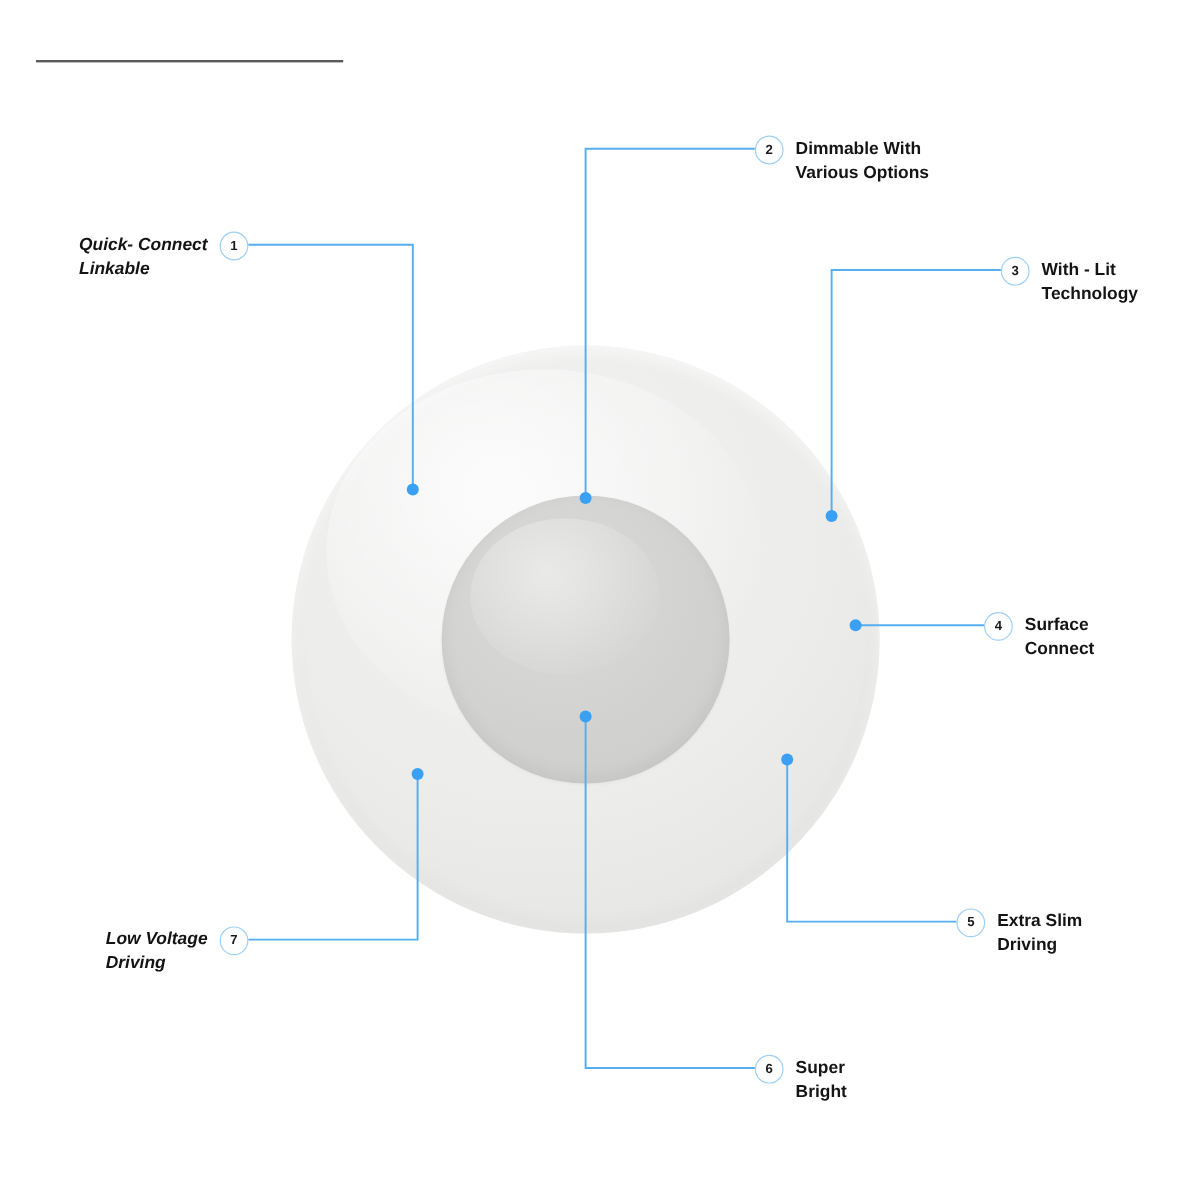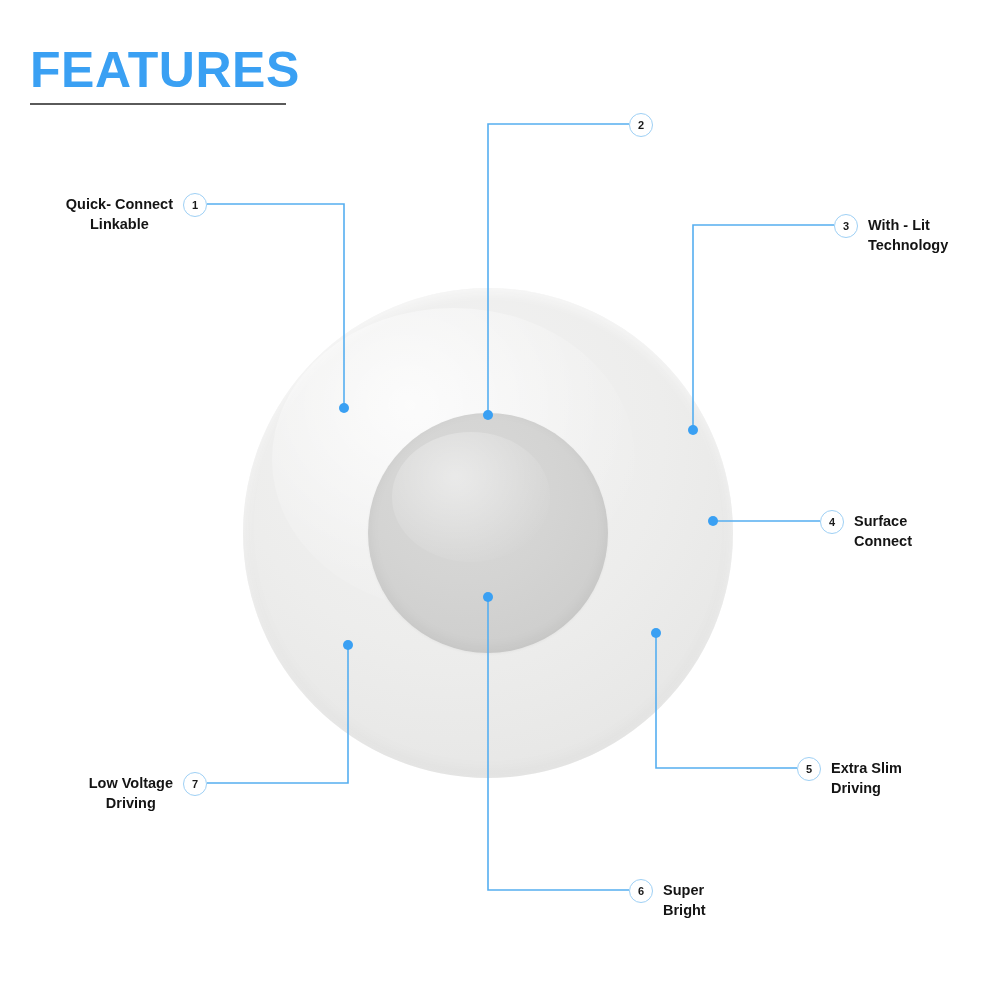--- a/index.html
+++ b/index.html
@@ -134,33 +134,33 @@
   .label {
     font-size: 14.5px;
     font-weight: bold;
     color: #141414;
     line-height: 1.38;
     white-space: pre-line;
     font-family: "Liberation Sans", sans-serif;
     margin-top: 1px;
   }
   .callout.left .label {
-    text-align: center;
+    text-align: left;
+    font-style: italic;
   }
   .callout.right .label {
     text-align: left;
   }
 </style>
 </head>
 <body>
 
 <div id="page">
 
   <div id="title-block">
-    <div id="page-title">FEATURES</div>
     <div id="title-rule"></div>
   </div>
 
   <div id="product-figure">
     <div id="outer-disc">
       <div id="outer-disc-sheen"></div>
     </div>
     <div id="inner-disc">
       <div id="inner-disc-sheen"></div>
     </div>
@@ -184,20 +184,22 @@
     </svg>
 
   <div id="callouts-layer">
       <div class="callout left" style="top: 193px; left: 0px; width: 207px;">
         <div class="label">Quick- Connect
 Linkable</div>
         <div class="badge">1</div>
       </div>
       <div class="callout right" style="top: 113px; left: 629px;">
         <div class="badge">2</div>
+        <div class="label">Dimmable With
+Various Options</div>
       </div>
       <div class="callout right" style="top: 214px; left: 834px;">
         <div class="badge">3</div>
         <div class="label">With - Lit
 Technology</div>
       </div>
       <div class="callout right" style="top: 510px; left: 820px;">
         <div class="badge">4</div>
         <div class="label">Surface
 Connect</div>

